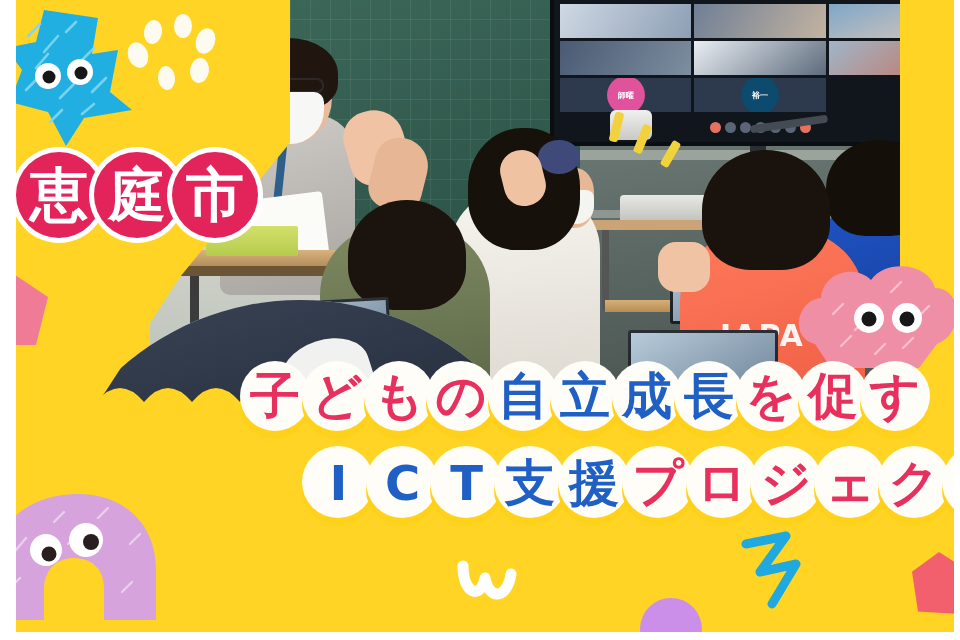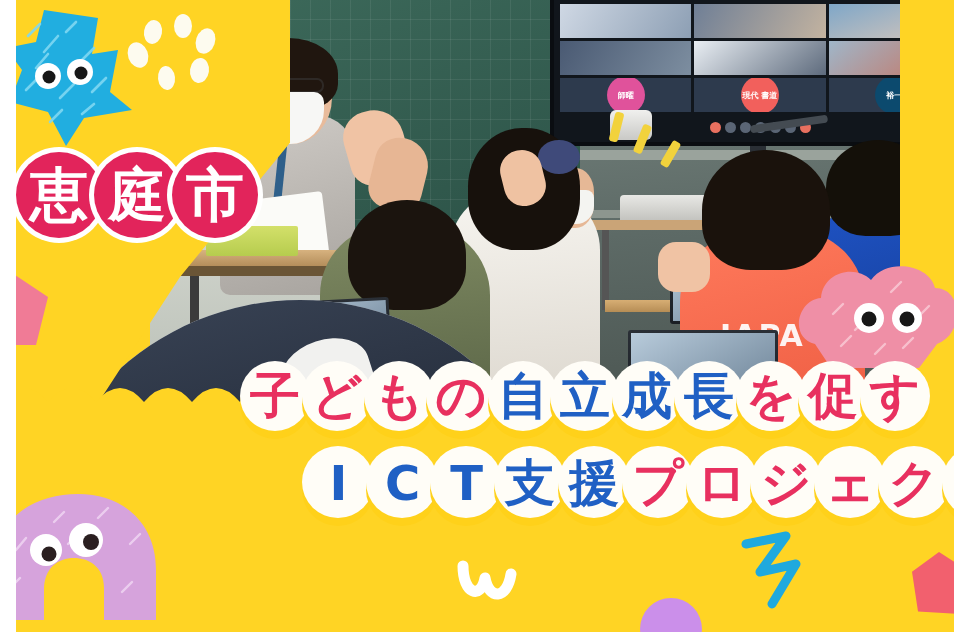--- a/index.html
+++ b/index.html
@@ -247,23 +247,20 @@
         <div class="vc-tile vc-a"></div>
         <div class="vc-tile vc-b"></div>
         <div class="vc-tile vc-c"></div>
         <div class="vc-tile vc-d"></div>
         <div class="vc-tile vc-e"></div>
         <div class="vc-tile vc-f"></div>
         <div class="vc-tile vc-initial">
           <div class="vc-bubble" style="background:#E0529B">師曜</div>
         </div>
         <div class="vc-tile vc-initial">
-          <div class="vc-bubble" style="background:#F2605C">現代 書道</div>
-        </div>
-        <div class="vc-tile vc-initial">
           <div class="vc-bubble" style="background:#0c4a6e">裕一</div>
         </div>
       </div>
       <div id="display-bar">
         <span class="ctl"></span>
         <span class="ctl dim"></span>
         <span class="ctl dim"></span>
         <span class="ctl dim"></span>
         <span class="ctl dim"></span>
         <span class="ctl dim"></span>

